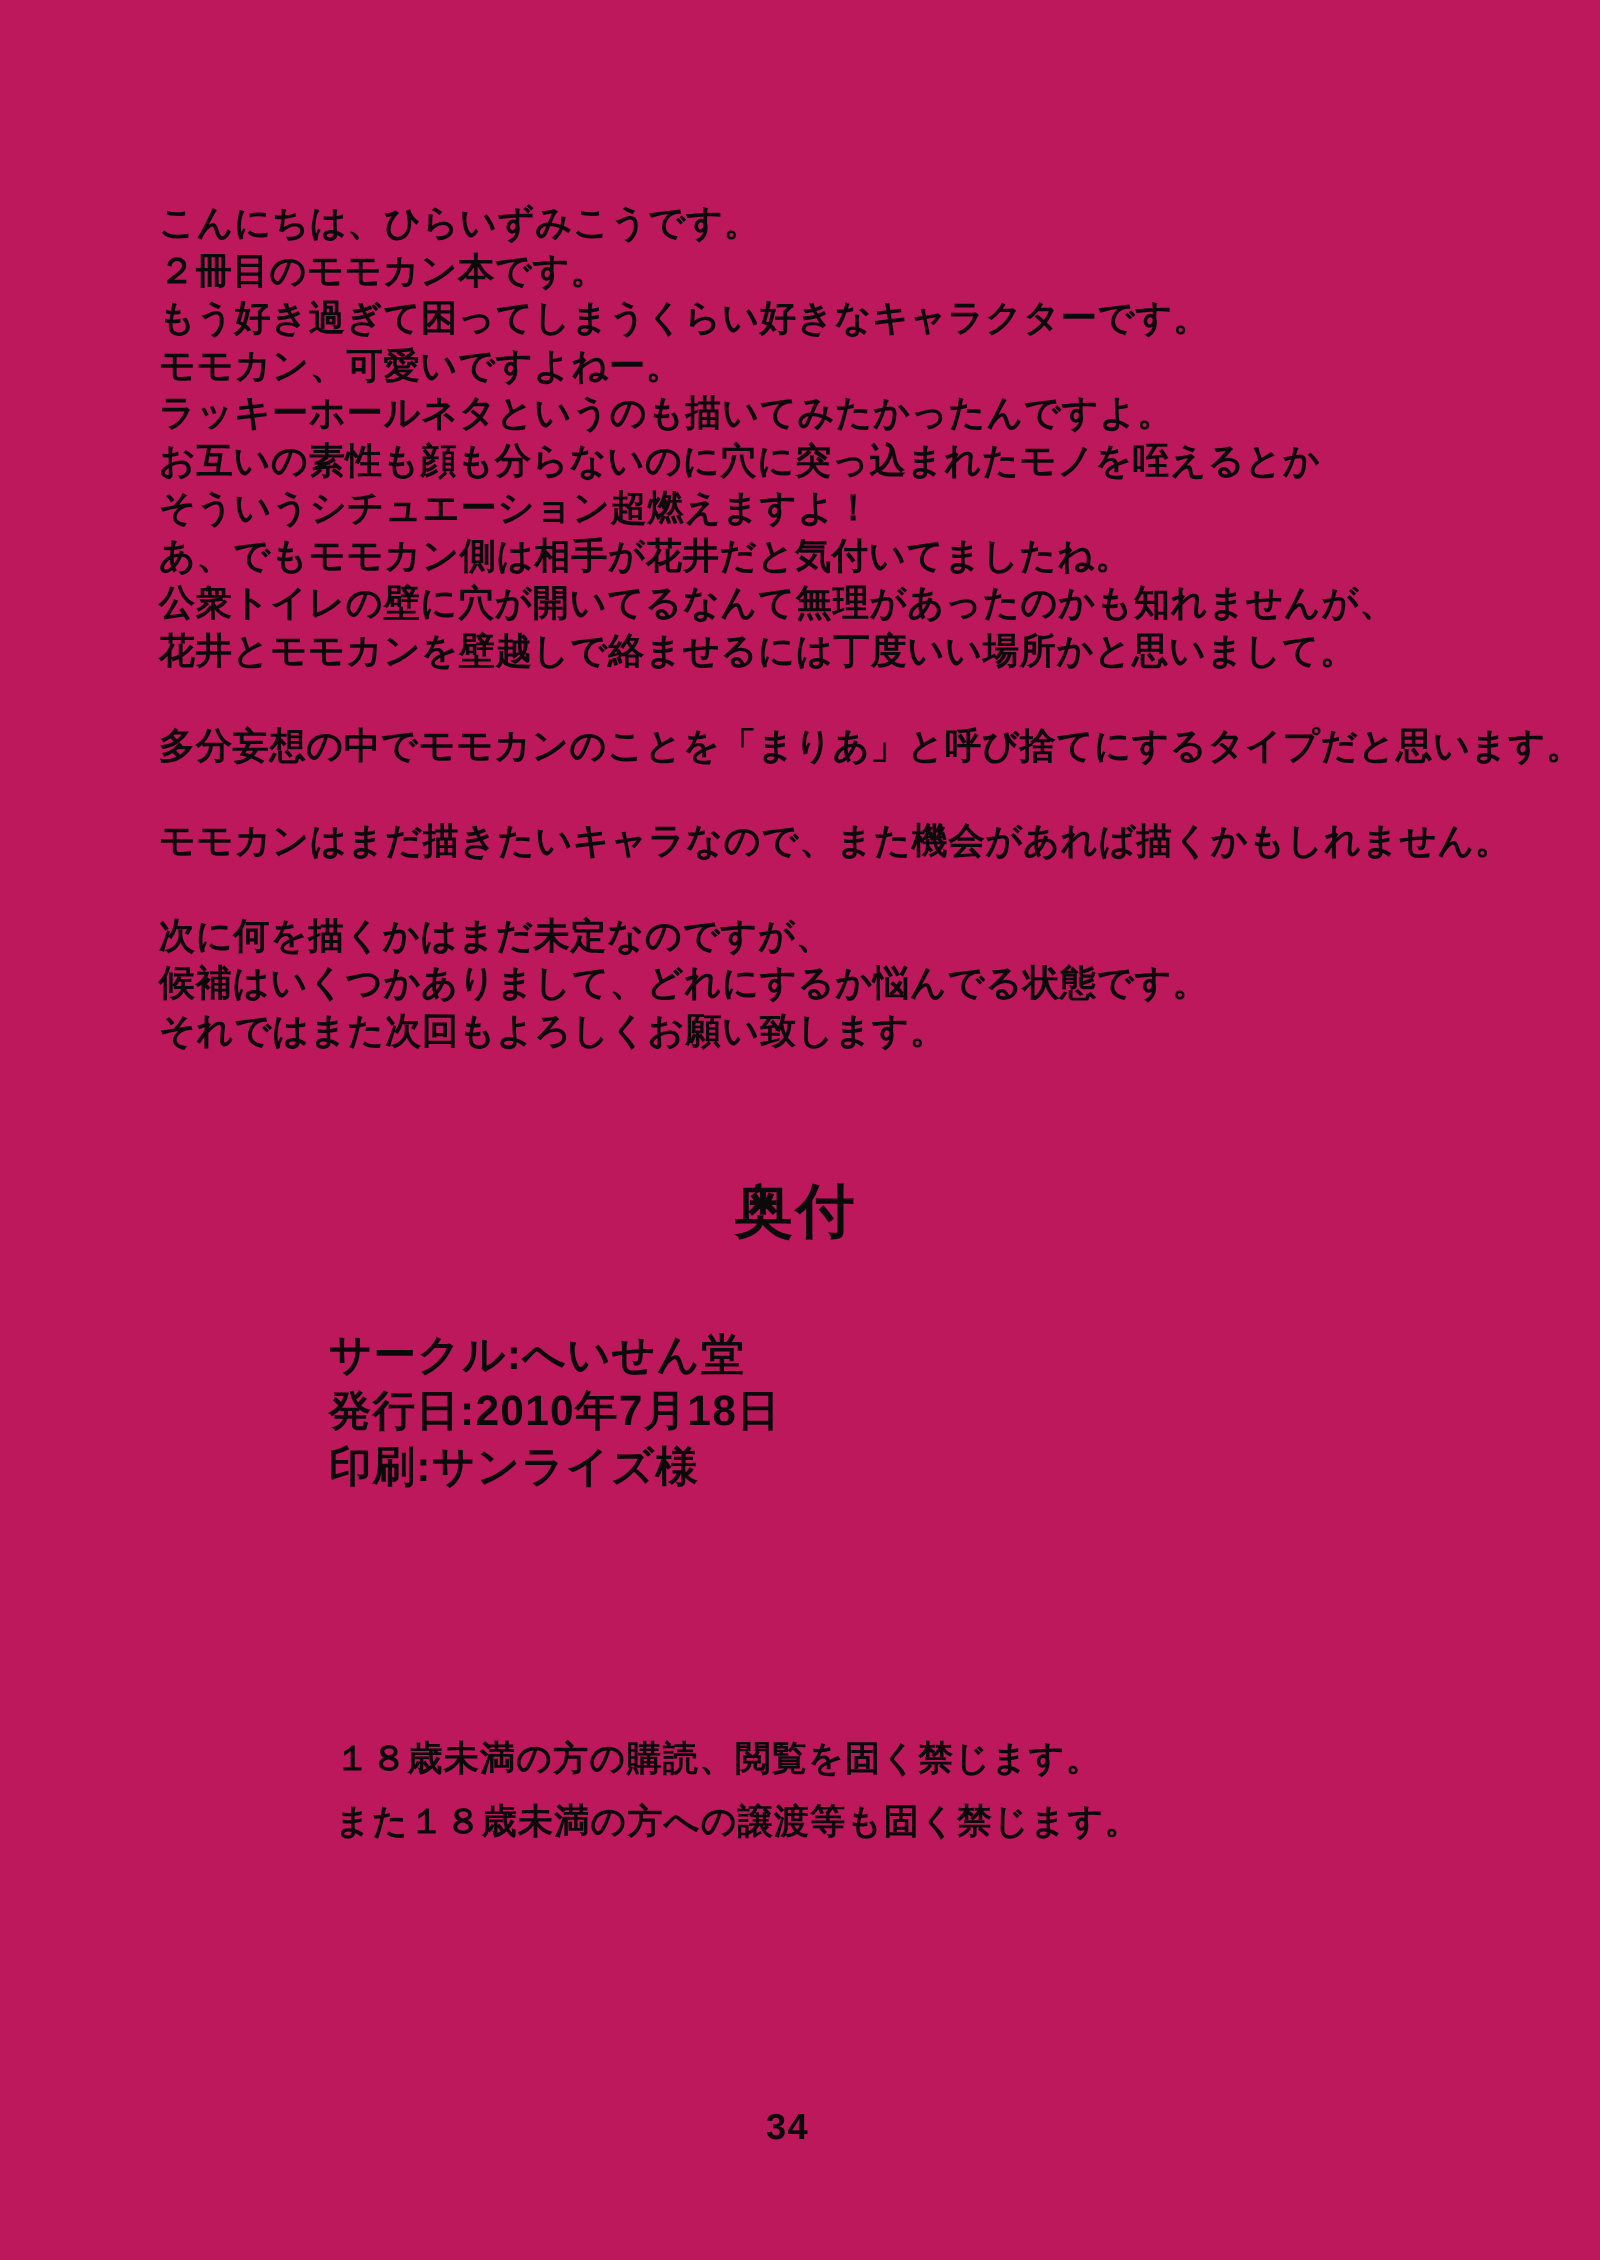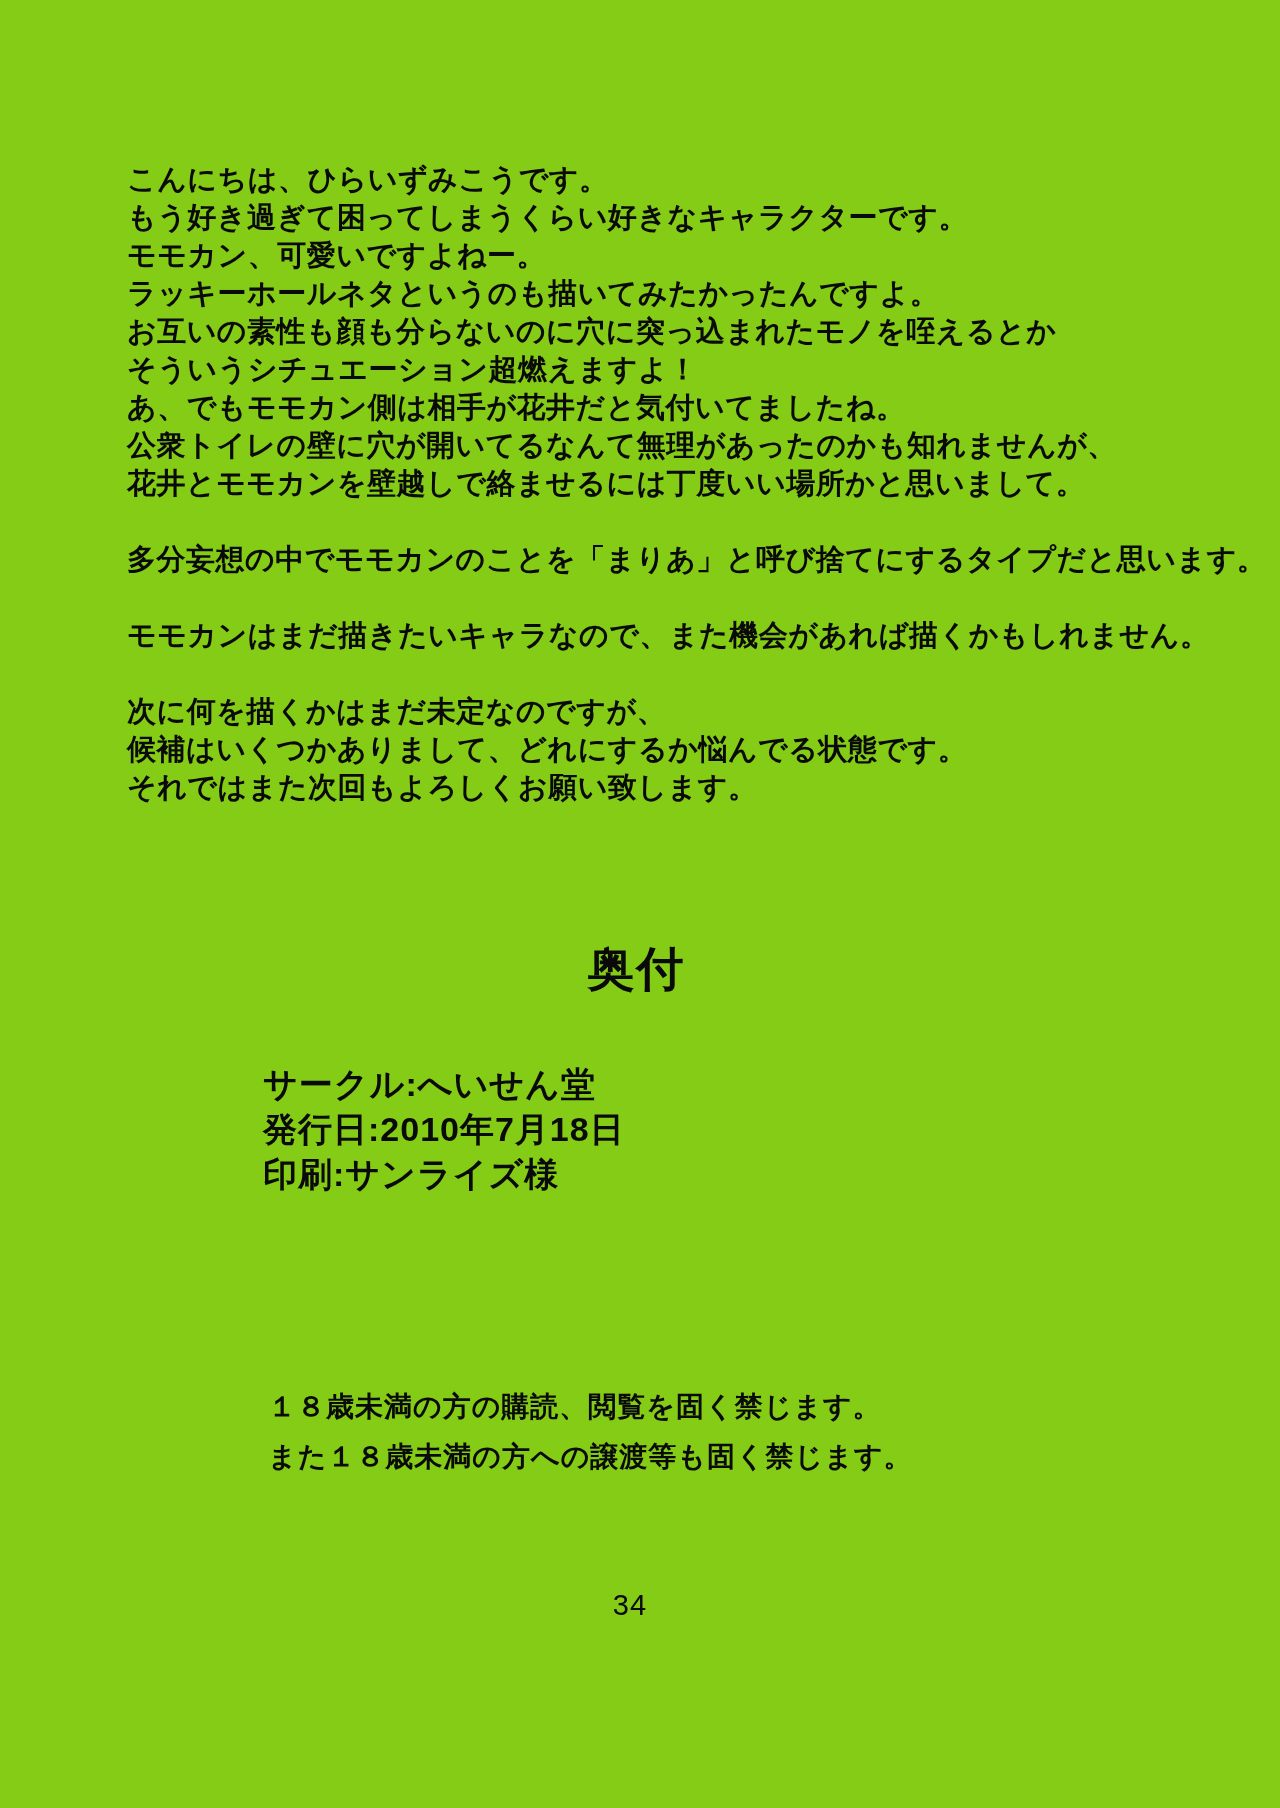--- a/index.html
+++ b/index.html
@@ -8,21 +8,21 @@
     height: 1808px;
     background: #ffffff;
     font-family: "Liberation Sans", "DejaVu Sans", sans-serif;
     color: #0a0a0a;
     overflow: hidden;
     position: relative;
   }
   .page {
     position: absolute;
     inset: 0;
-    background: #84cc16;
+    background: #be185d;
   }
   .afterword {
     position: absolute;
     left: 127px;
     top: 160px;
     width: 1060px;
     font-size: 29px;
     font-weight: 700;
     letter-spacing: 0.5px;
   }
@@ -56,37 +56,38 @@
     position: absolute;
     left: 268px;
     top: 1382px;
     font-size: 28px;
     font-weight: 700;
     letter-spacing: 1px;
   }
   .notice .line { height: 50px; line-height: 50px; white-space: nowrap; }
   .page-number {
     position: absolute;
-    top: 1589px;
+    top: 1686px;
     left: 0;
     width: 1260px;
     text-align: center;
     font-size: 29px;
-    font-weight: 400;
+    font-weight: 700;
     letter-spacing: 1px;
   }
 </style>
 </head>
 <body>
 
 <div class="page">
 
   <div class="afterword">
     <div class="para">
         <div class="line">こんにちは、ひらいずみこうです。</div>
+        <div class="line">２冊目のモモカン本です。</div>
         <div class="line">もう好き過ぎて困ってしまうくらい好きなキャラクターです。</div>
         <div class="line">モモカン、可愛いですよねー。</div>
         <div class="line">ラッキーホールネタというのも描いてみたかったんですよ。</div>
         <div class="line">お互いの素性も顔も分らないのに穴に突っ込まれたモノを咥えるとか</div>
         <div class="line">そういうシチュエーション超燃えますよ！</div>
         <div class="line">あ、でもモモカン側は相手が花井だと気付いてましたね。</div>
         <div class="line">公衆トイレの壁に穴が開いてるなんて無理があったのかも知れませんが、</div>
         <div class="line">花井とモモカンを壁越しで絡ませるには丁度いい場所かと思いまして。</div>
       </div>
     <div class="para">

